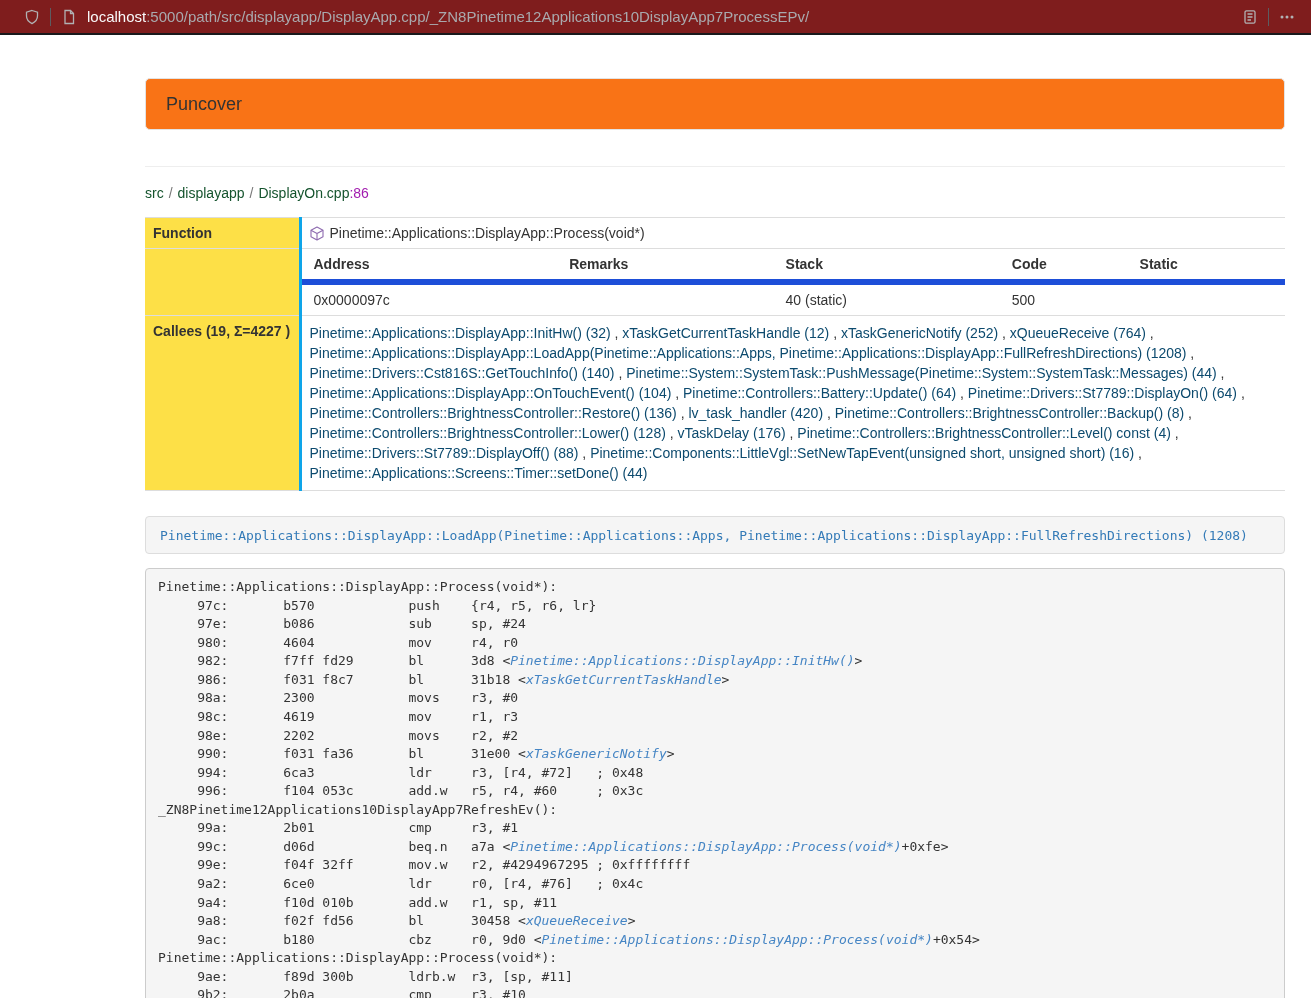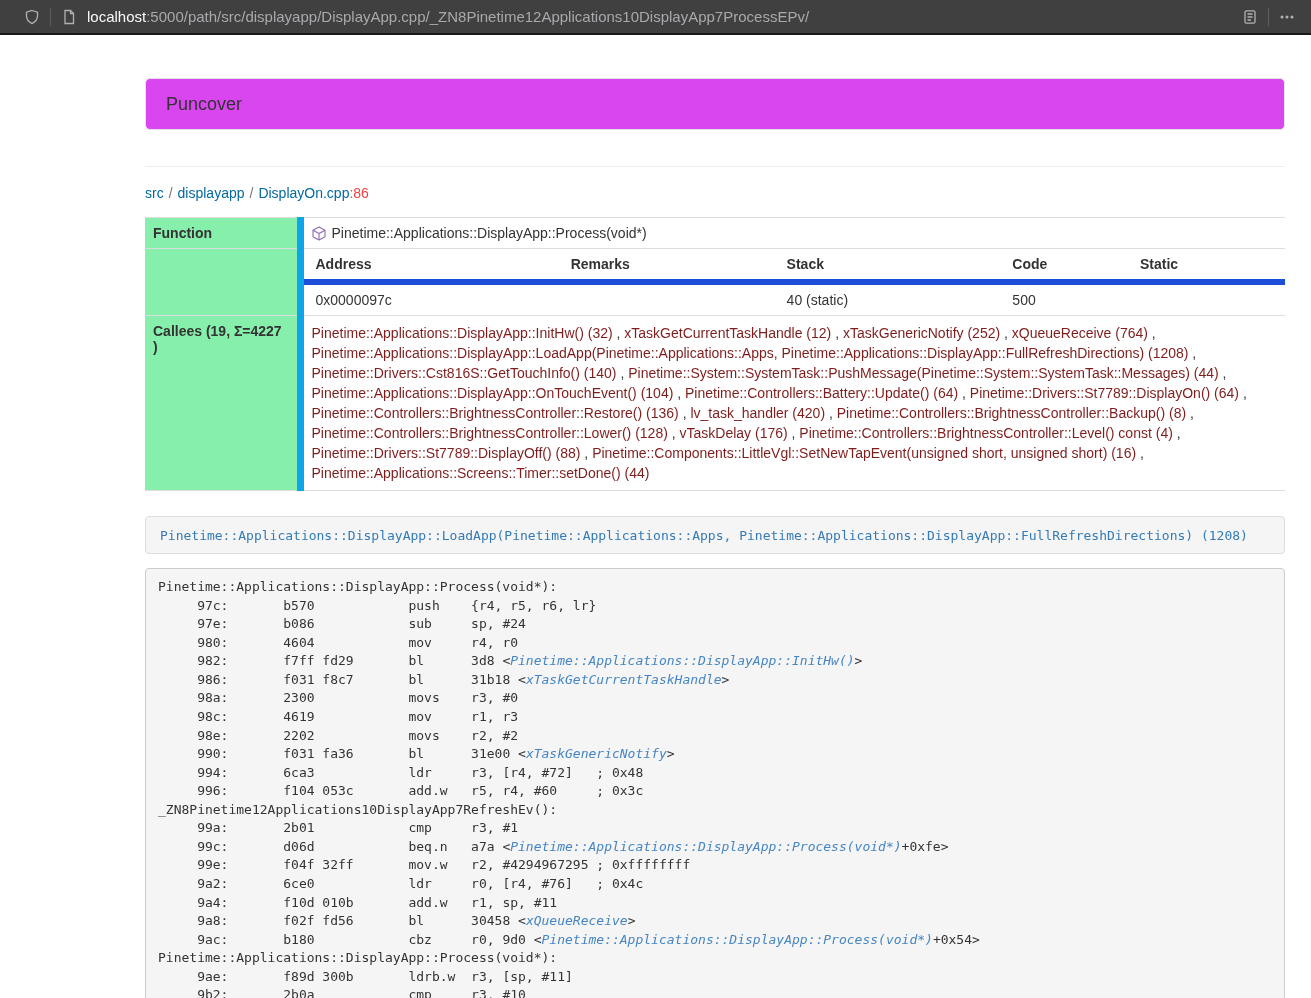--- a/index.html
+++ b/index.html
@@ -4,65 +4,65 @@
 <style>
   * { box-sizing: border-box; }
   html,body { margin:0; padding:0; }
   body {
     width:1311px; height:998px; overflow:hidden; position:relative;
     background:#fff; font-family:"Liberation Sans", sans-serif; color:#333;
   }
 
   
   .toolbar {
-    height:35px; background:#404040; border-bottom:2px solid #19191c;
+    height:35px; background:#7f1d1d; border-bottom:2px solid #19191c;
     display:flex; align-items:center; padding:0 14px 0 22px;
   }
   .tb-icon { display:inline-flex; align-items:center; justify-content:center; width:20px; height:20px; flex:none; }
   .tb-icon svg { display:block; }
   .tb-sep { width:1px; height:18px; background:#5c5c61; margin:0 8px; flex:none; }
   .urlbox { display:flex; align-items:center; margin-left:8px; flex:1 1 auto; min-width:0; overflow:hidden; }
   .url-host { color:#f9f9fa; font-size:15px; white-space:nowrap; }
   .url-rest { color:#a9a9ad; font-size:15px; white-space:nowrap; }
   .tb-right { display:flex; align-items:center; margin-left:auto; }
 
   
   .container { width:1140px; margin-left:145px; padding-top:43px; }
 
   .jumbotron {
-    background:#d946ef; border:1px solid #e3e3e3; border-radius:5px;
+    background:#f97316; border:1px solid #e3e3e3; border-radius:5px;
     padding:14px 20px; font-size:18px; line-height:22px; color:#333;
   }
   hr.rule { border:none; border-top:1px solid #eee; margin:36px 0 16px 0; }
 
   .breadcrumb { font-size:14px; line-height:20px; margin-bottom:14px; }
-  .breadcrumb a { color:#0369a1; text-decoration:none; cursor:pointer; }
+  .breadcrumb a { color:#14532d; text-decoration:none; cursor:pointer; }
   .crumb-sep { color:#777; margin:0 5px; }
-  .crumb-line { color:#ef4444;margin-top:48px; }
+  .crumb-line { color:#a21caf;margin-top:48px; }
 
   
   table.info-table { width:100%; border-collapse:collapse; font-size:14px; border-bottom:1px solid #ddd; }
   table.info-table > tbody > tr { border-top:1px solid #ddd; }
   table.info-table th.rowlab {
     width:155px; text-align:left; vertical-align:top; font-weight:bold;
-    background:#86efac; border-right:7px solid #0ea5e9; padding:7px 8px;
+    background:#fde047; border-right:3px solid #0ea5e9; padding:7px 8px;
   }
   table.info-table td.rowval { padding:7px 8px; vertical-align:top; }
   table.info-table td.nested { padding:0; }
 
   table.stats { width:100%; border-collapse:collapse; }
   table.stats th { text-align:left; font-weight:bold; padding:7px 8px 7px 12px; border-bottom:6px solid #1d4ed8; }
   table.stats td { padding:7px 8px 7px 12px;margin-left:9px; }
   .col-address { width:26%; } .col-remarks { width:22%; } .col-stack { width:23%; } .col-code { width:13%; }
 
   .func-cell { display:flex; align-items:center; gap:6px; }
   .pkg-icon svg { display:block; }
 
   .callees { line-height:20px; }
-  .callees a { color:#7f1d1d; text-decoration:none; cursor:pointer; }
+  .callees a { color:#0c4a6e; text-decoration:none; cursor:pointer; }
   .callee-sep { color:#333; }
 
   
   .hl-panel {
     margin-top:25px; background:#f5f5f5; border:1px solid #ddd; border-radius:4px;
     padding:9px 14px;
   }
   .hl-panel a {
     font-family:"DejaVu Sans Mono", monospace; font-size:13px; color:#337ab7;
     text-decoration:none; cursor:pointer;

